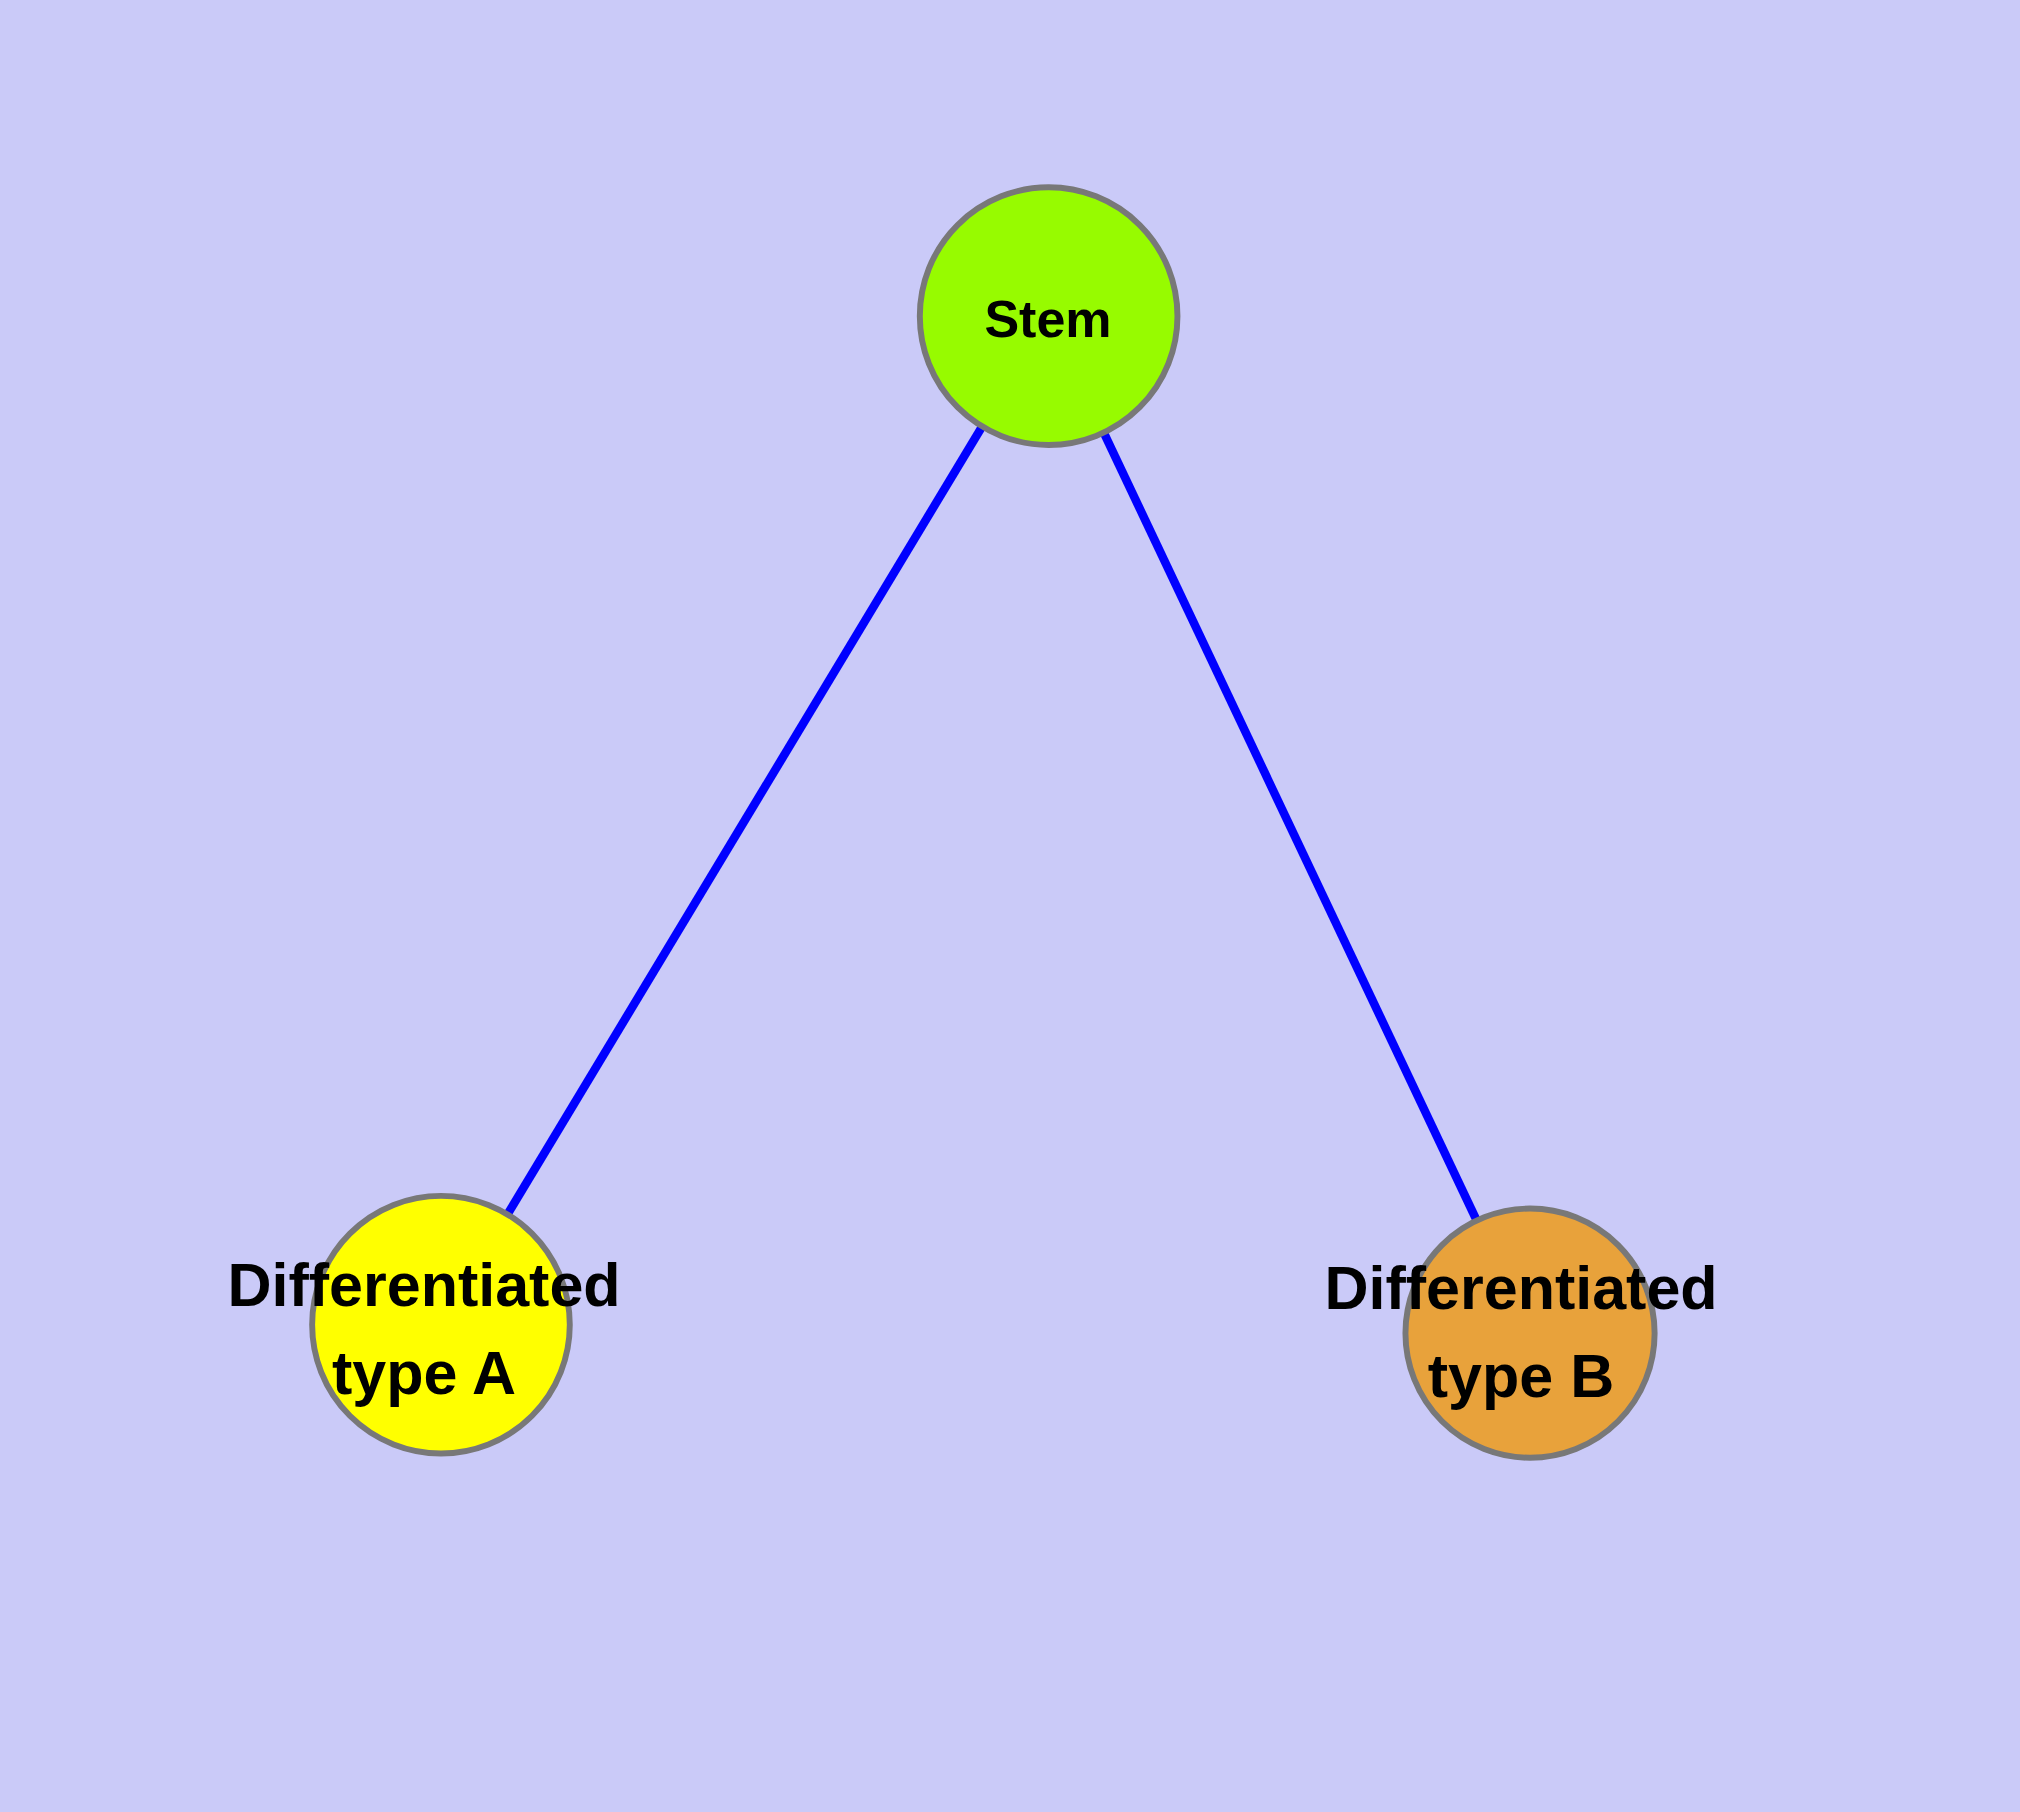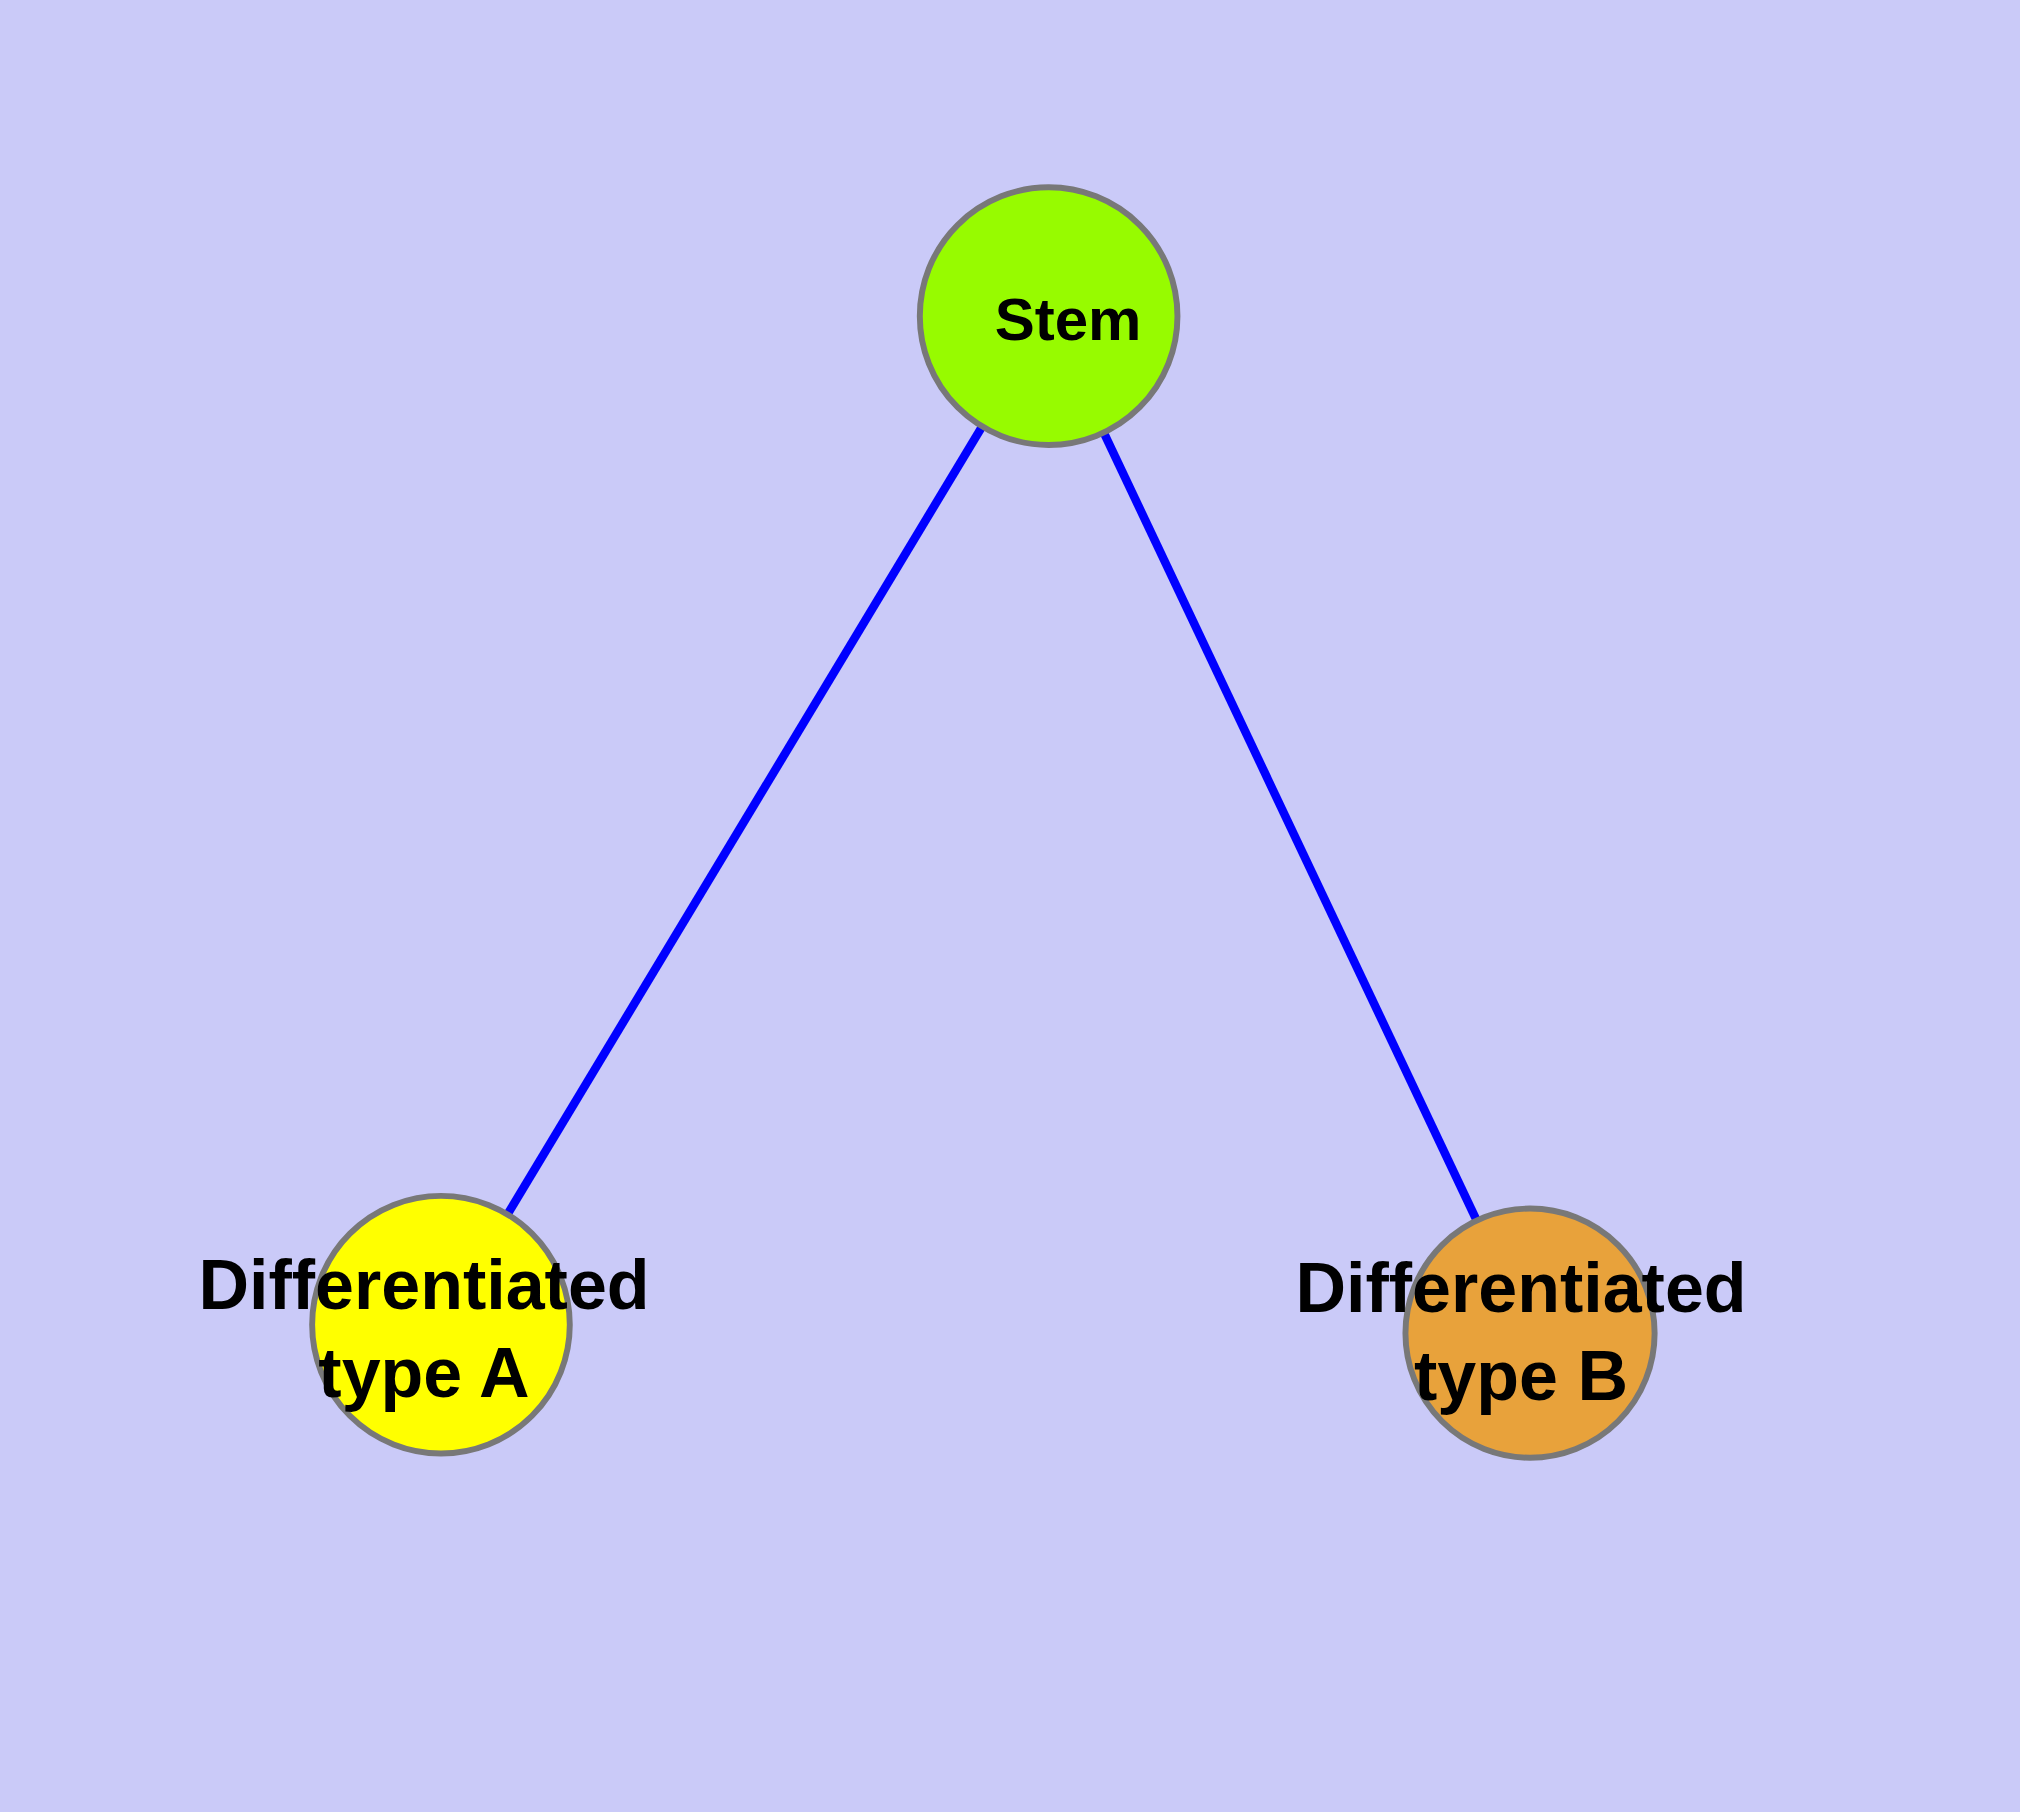--- a/index.html
+++ b/index.html
@@ -28,30 +28,29 @@
   }
   .node {
     stroke: #787878;
     stroke-width: 7;
   }
   .node-label {
     position: absolute;
     transform: translate(-50%, -50%);
     color: #000000;
     font-weight: bold;
-    font-size: 70px;
+    font-size: 61px;
     line-height: 88px;
     text-align: center;
     white-space: pre-line;
     pointer-events: none;
   }
   .node-label.stem {
-    font-size: 60px;
+    font-size: 52px;
     line-height: 85px;
-    margin-left: 20px;
   }
 </style>
 </head>
 <body>
 
 <div class="canvas">
 
   <svg class="graph-svg" viewBox="0 0 2384 2138">
 
     <line class="edge" x1="1237" y1="373" x2="520" y2="1563" stroke="#0000ff"></line>

